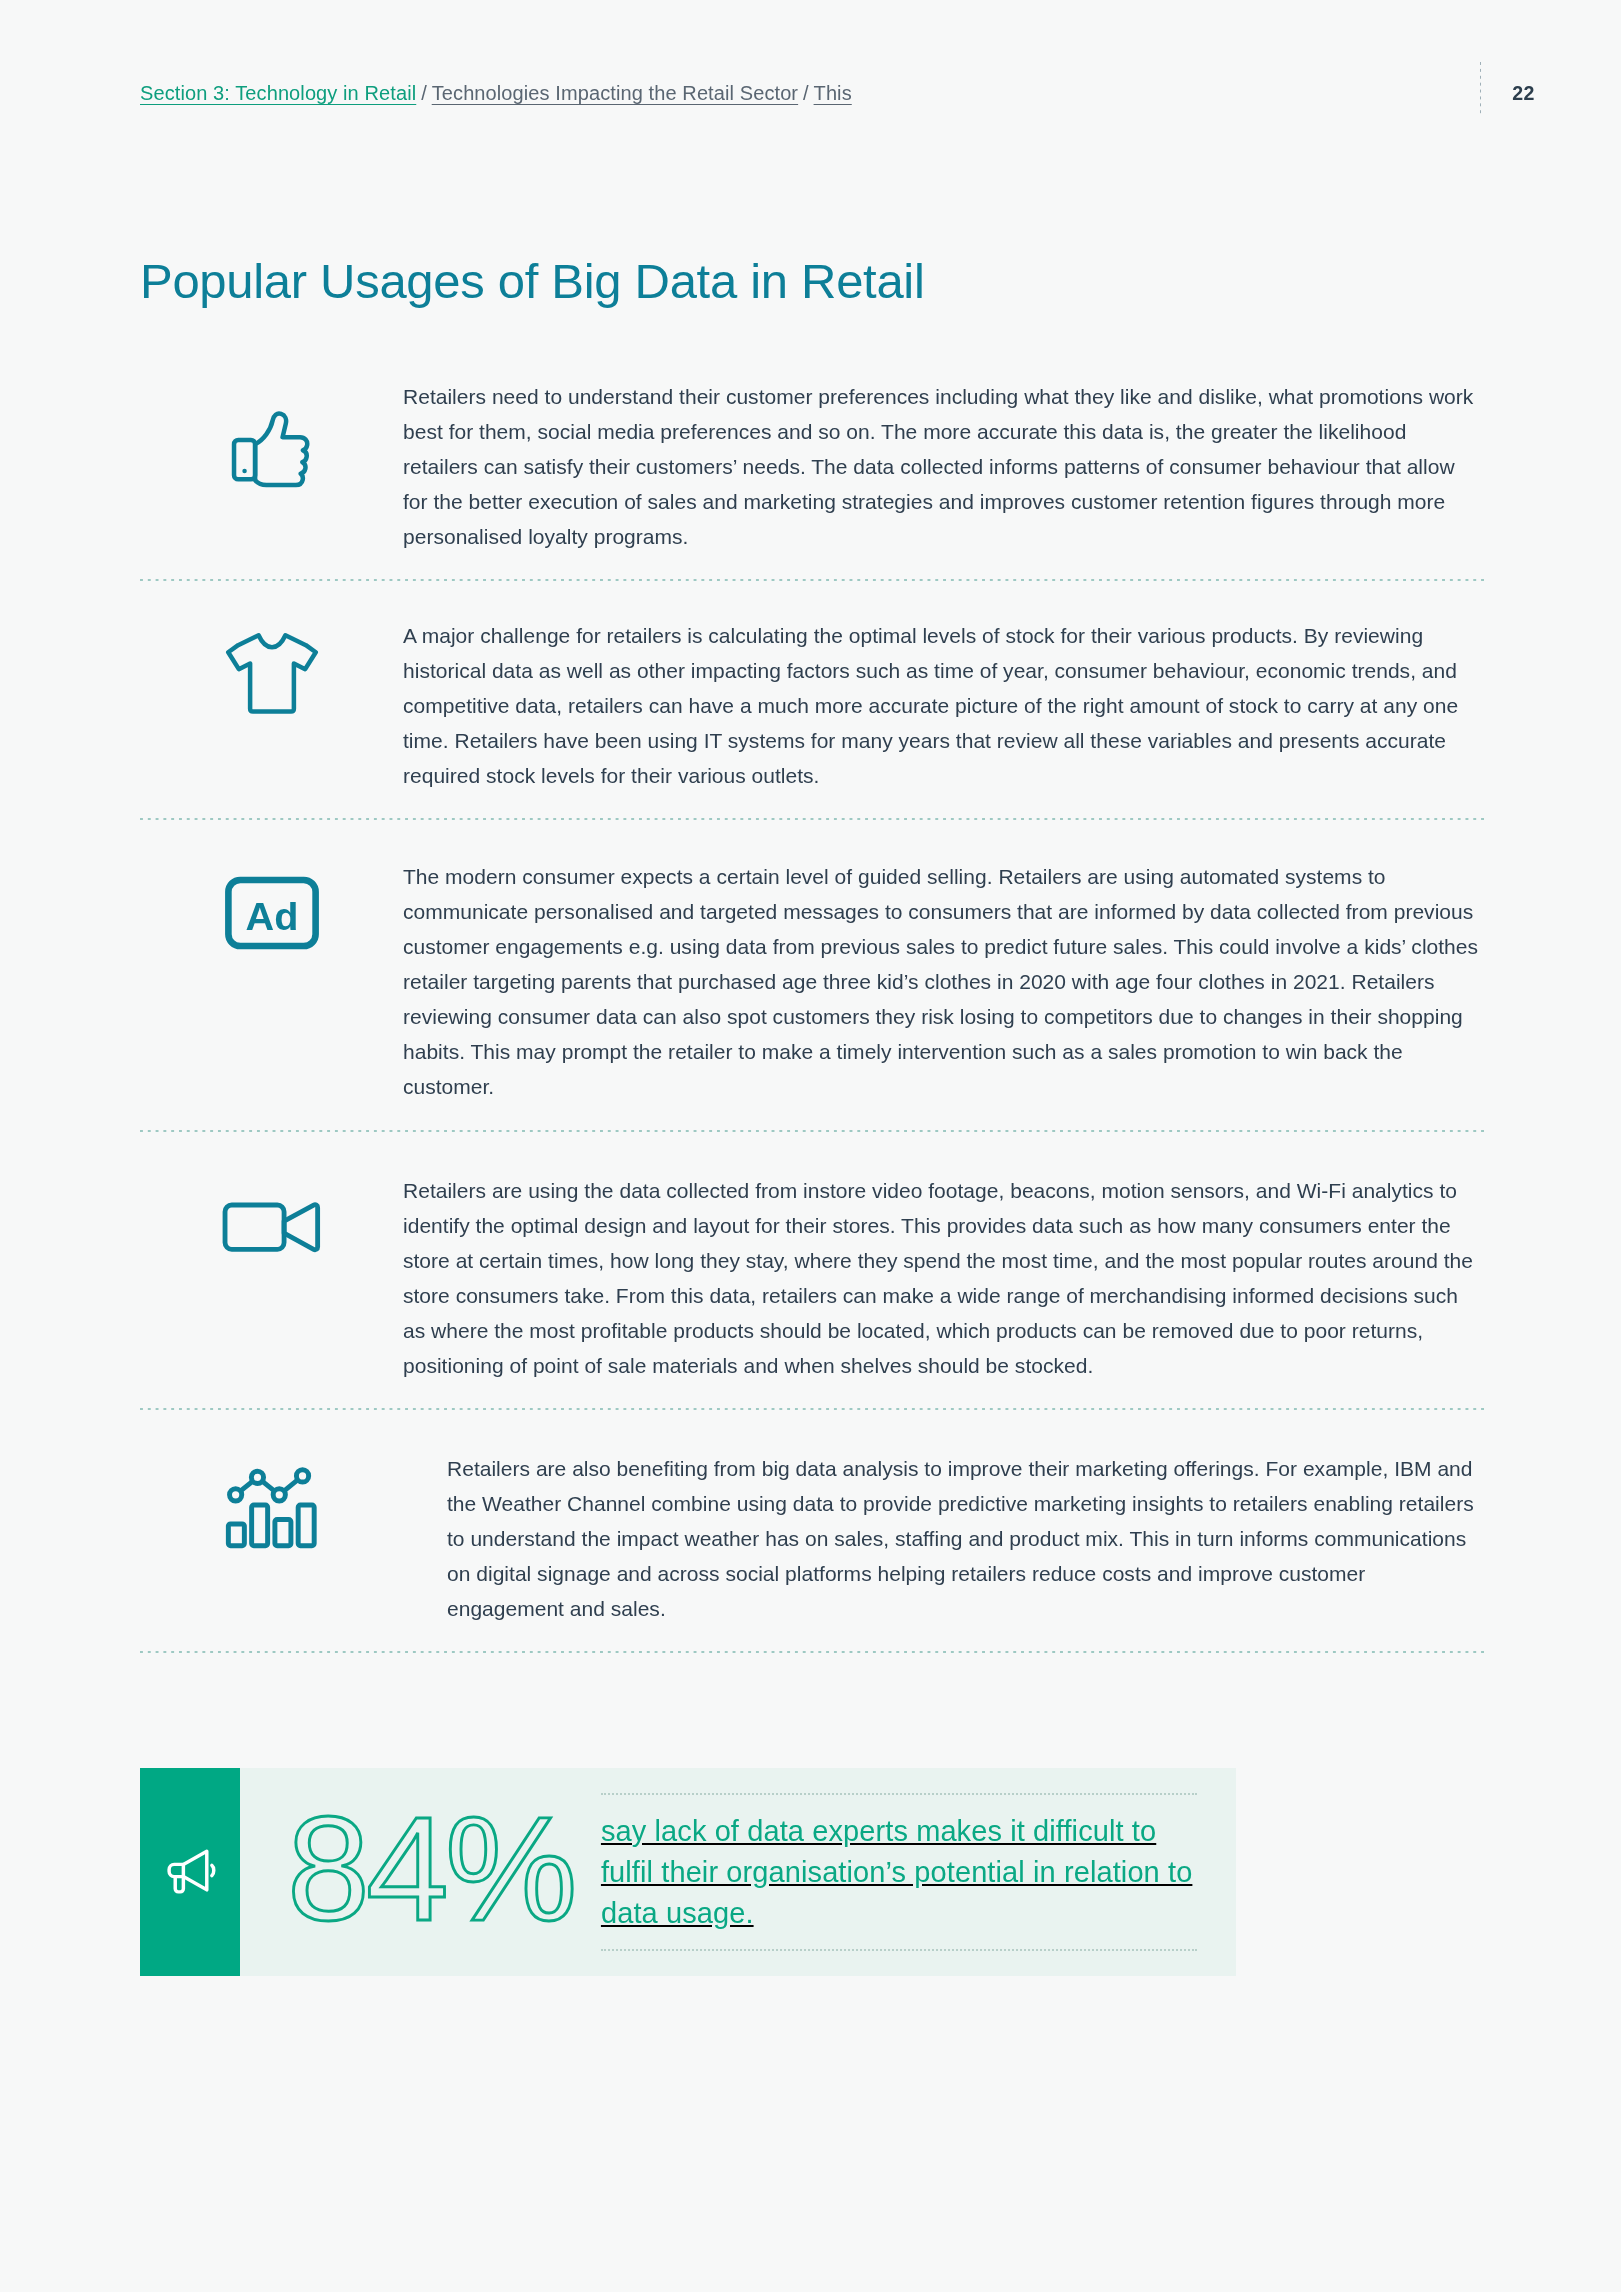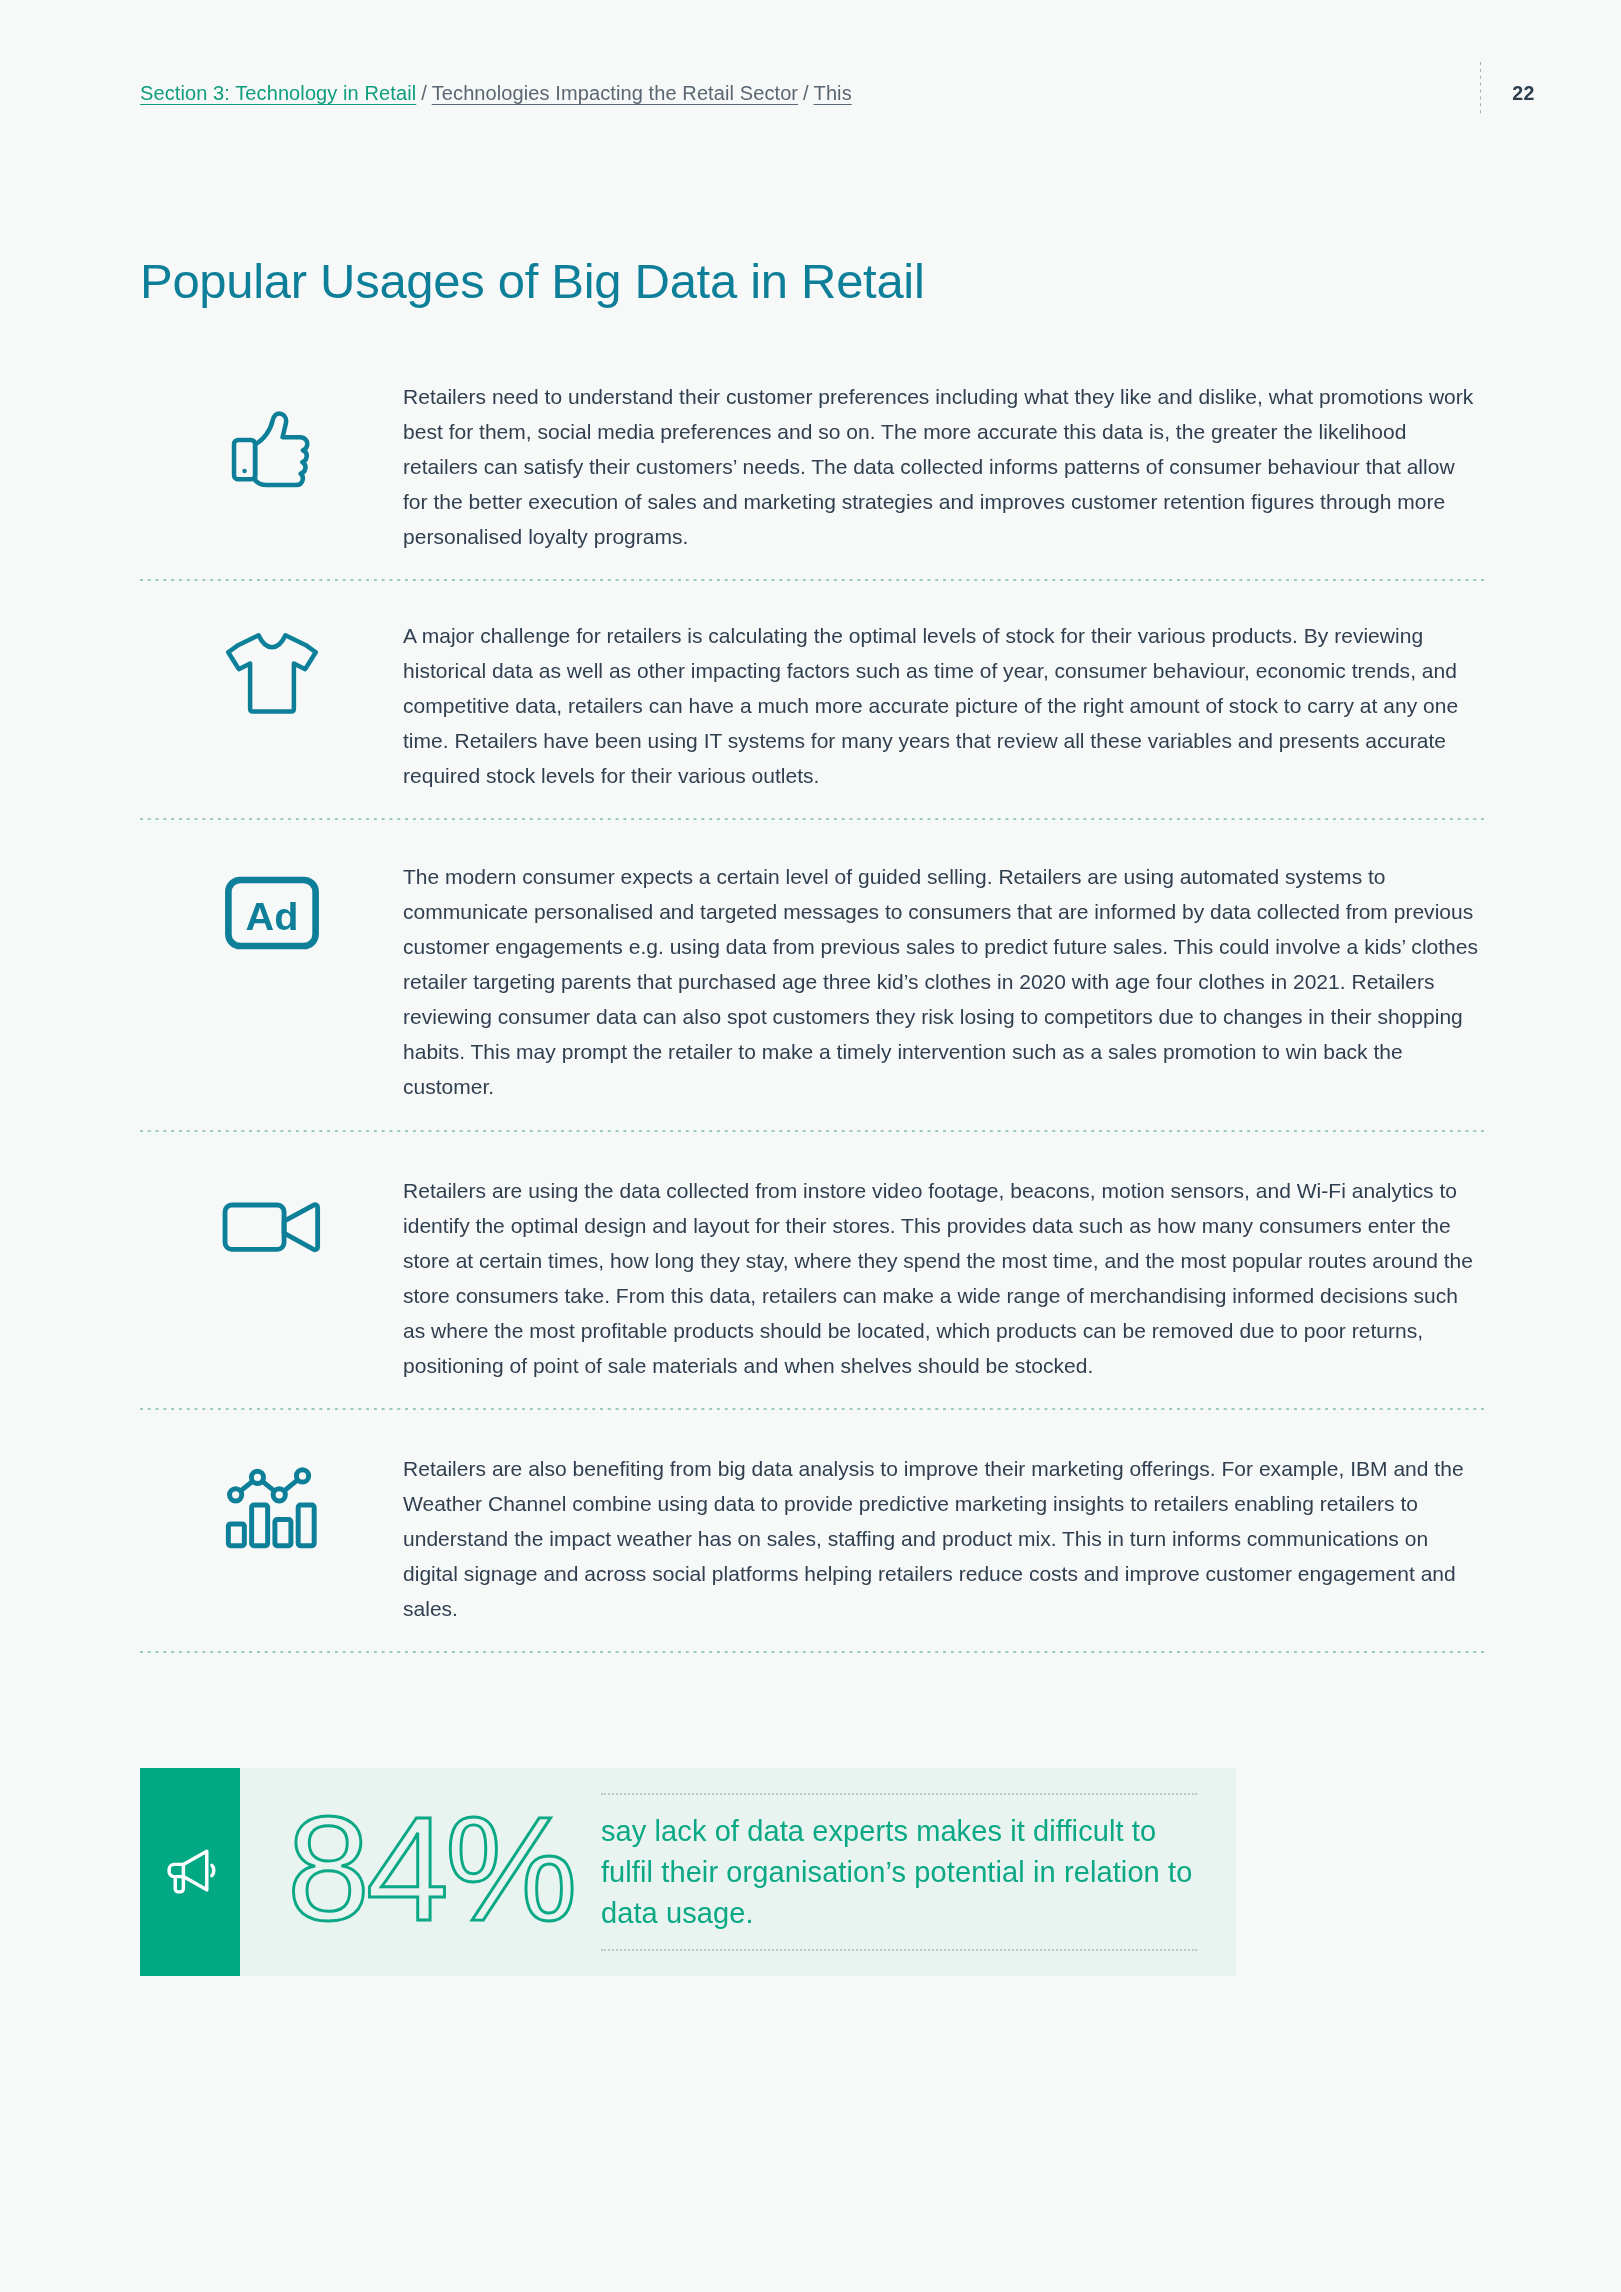--- a/index.html
+++ b/index.html
@@ -149,21 +149,21 @@
     letter-spacing: 0.02px;
     padding-top: 5.9px;
     padding-right: 9.8px;
   }
 
   .row-1 { padding-top: 11.8px; }
   .row-1 .usage-icon { align-items: flex-start; padding-top: 29px; }
   .row-2 { padding-top: 31px; }
   .row-3 { padding-top: 33px; }
   .row-4 { padding-top: 35px; }
-  .row-5 { padding-top: 35px; }
+  .row-5 { padding-top: 35px; gap: 44px; }
 
   
   .stat-banner {
     position: absolute;
     left: 140px;
     top: 1768px;
     width: 1096px;
     height: 208px;
     display: flex;
     align-items: stretch;
@@ -200,20 +200,21 @@
     position: relative;
     top: -3.9px;
   }
 
   .stat-text-wrap {
     flex: 1 1 auto;
     padding-top: 15.7px;
     padding-bottom: 15.7px;
     border-top: 2px dotted #b7cfc9;
     border-bottom: 2px dotted #b7cfc9;
+    text-decoration: underline;
   }
 
   .stat-text {
     font-size: 29px;
     line-height: 41px;
     color: #0aa884;
     letter-spacing: 0.1px;
   }
 </style>
 </head>

